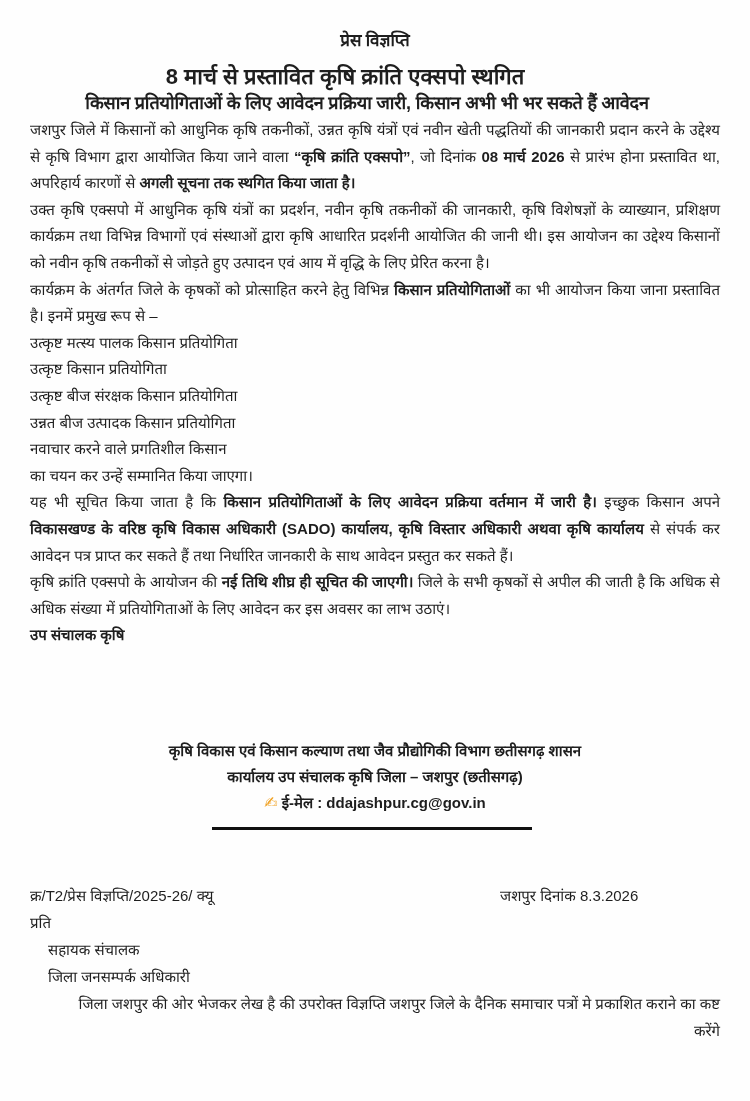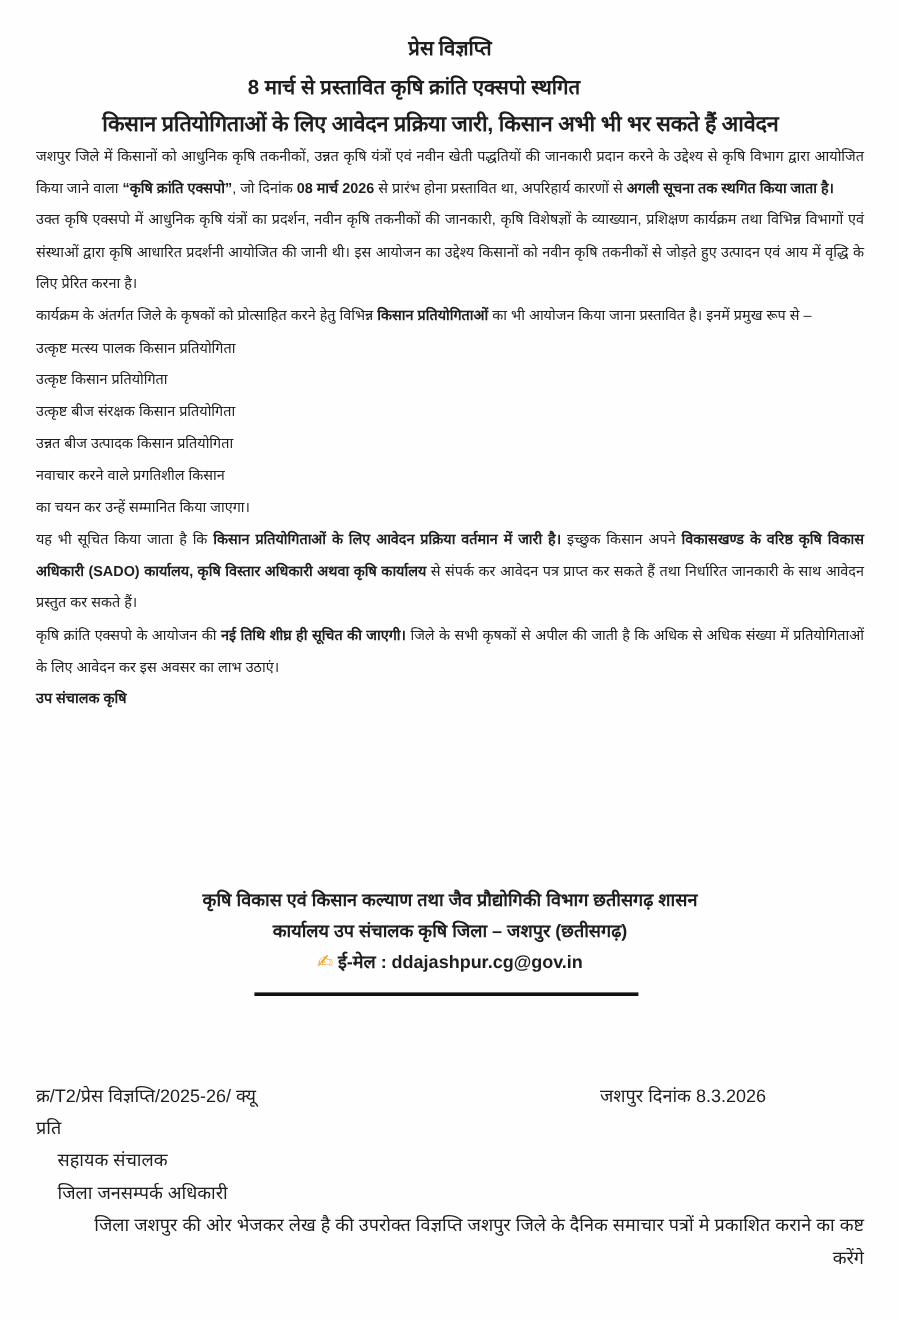--- a/index.html
+++ b/index.html
@@ -8,48 +8,48 @@
     font-family: "Liberation Sans", "DejaVu Sans", sans-serif;
     color: #1e1e1e;
   }
   .page { position: absolute; left: 0; top: 0; width: 750px; height: 1101px; background: #fefefe; }
   .title {
     position: absolute; left: 0; width: 750px; top: 28px;
     font-size: 17px; font-weight: bold; text-align: center; font-family: Liberation Serif, serif;
   }
   .headline {
     position: absolute; left: 0; width: 690px; top: 60px;
-    font-size: 17px; font-weight: bold; text-align: center;
+    font-size: 22px; font-weight: bold; text-align: center;
   }
   .subheadline {
     position: absolute; left: 0; width: 734px; top: 90px;
     font-size: 18px; font-weight: bold; text-align: center; letter-spacing: -0.2px;
   }
   .body-block {
     position: absolute; left: 30px; width: 690px; top: 117px;
-    font-size: 12px; line-height: 26.6px; text-align: justify;
+    font-size: 15px; line-height: 26.6px; text-align: justify;
   }
   .body-block p { margin: 0; }
   .body-block b { font-weight: bold; }
   .list-item { display: block; }
   .signoff { font-weight: bold; }
   .letterhead {
     position: absolute; left: 0; width: 750px; top: 738px;
     text-align: center; font-weight: bold; font-size: 15px; line-height: 26px;
   }
   .email-row { display: inline-flex; align-items: center; gap: 4px; }
   .email-icon { color: #f0a020; font-size: 16px; font-weight: normal; }
   .separator {
     position: absolute; left: 212px; top: 827px; width: 320px; height: 3px; background: #111;
   }
   .footer {
     position: absolute; left: 30px; width: 690px; top: 882px;
     font-size: 15px; line-height: 27px;
   }
-  .ref-row { position: relative; height: 27px; margin-top: 18px; }
+  .ref-row { position: relative; height: 27px; }
   .ref-left { position: absolute; left: 0; }
   .ref-right { position: absolute; left: 470px; }
   .indent1 { padding-left: 18px; }
 </style>
 </head>
 <body>
 
 <div class="page">
 
   <div class="title">प्रेस विज्ञप्ति</div>

